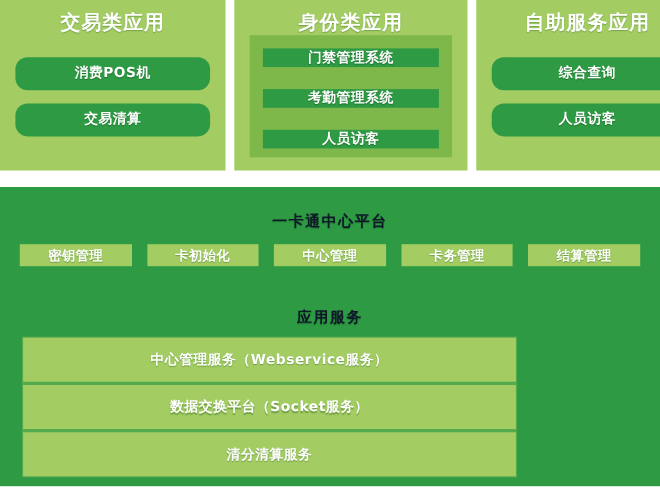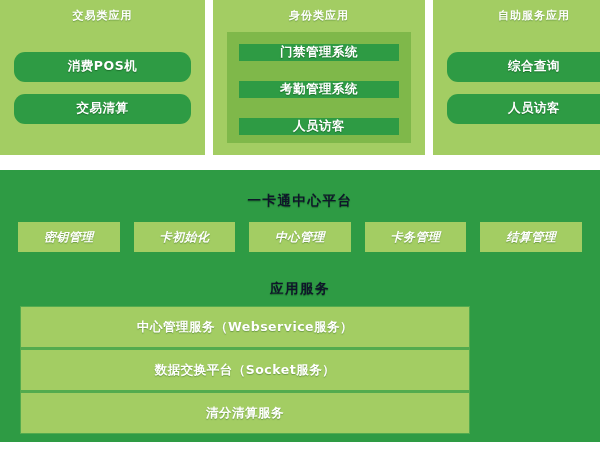--- a/index.html
+++ b/index.html
@@ -32,21 +32,21 @@
   .app-panel.p2 { left: 213px; width: 212px; }
   .app-panel.p3 { left: 433px; width: 202px; }
 
   .panel-title {
     position: absolute;
     top: 8px;
     left: 0;
     right: 0;
     text-align: center;
     color: #ffffff;
-    font-size: 11px;
+    font-size: 18px;
     font-weight: bold;
     letter-spacing: 1px;
     text-shadow: 0 1px 1px rgba(60,110,40,.45);
   }
 
   .panel-body {
     position: absolute;
     top: 32px;
     bottom: 12px;
     left: 14px;
@@ -99,24 +99,23 @@
     text-shadow: 0 1px 1px rgba(10,70,20,.5);
   }
   .block-title.platform { top: 22px; }
   .block-title.services { top: 110px; }
 
   .module-row {
     position: absolute;
     left: 18px;
     right: 18px;
     top: 52px;
-    height: 30px;
+    height: 20px;
     display: flex;
     gap: 14px;
-    font-style: italic;
   }
   .module-chip {
     flex: 1 1 0;
     background: #a3cd63;
     color: #ffffff;
     font-size: 12px;
     font-weight: bold;
     letter-spacing: .5px;
     display: flex;
     align-items: center;

